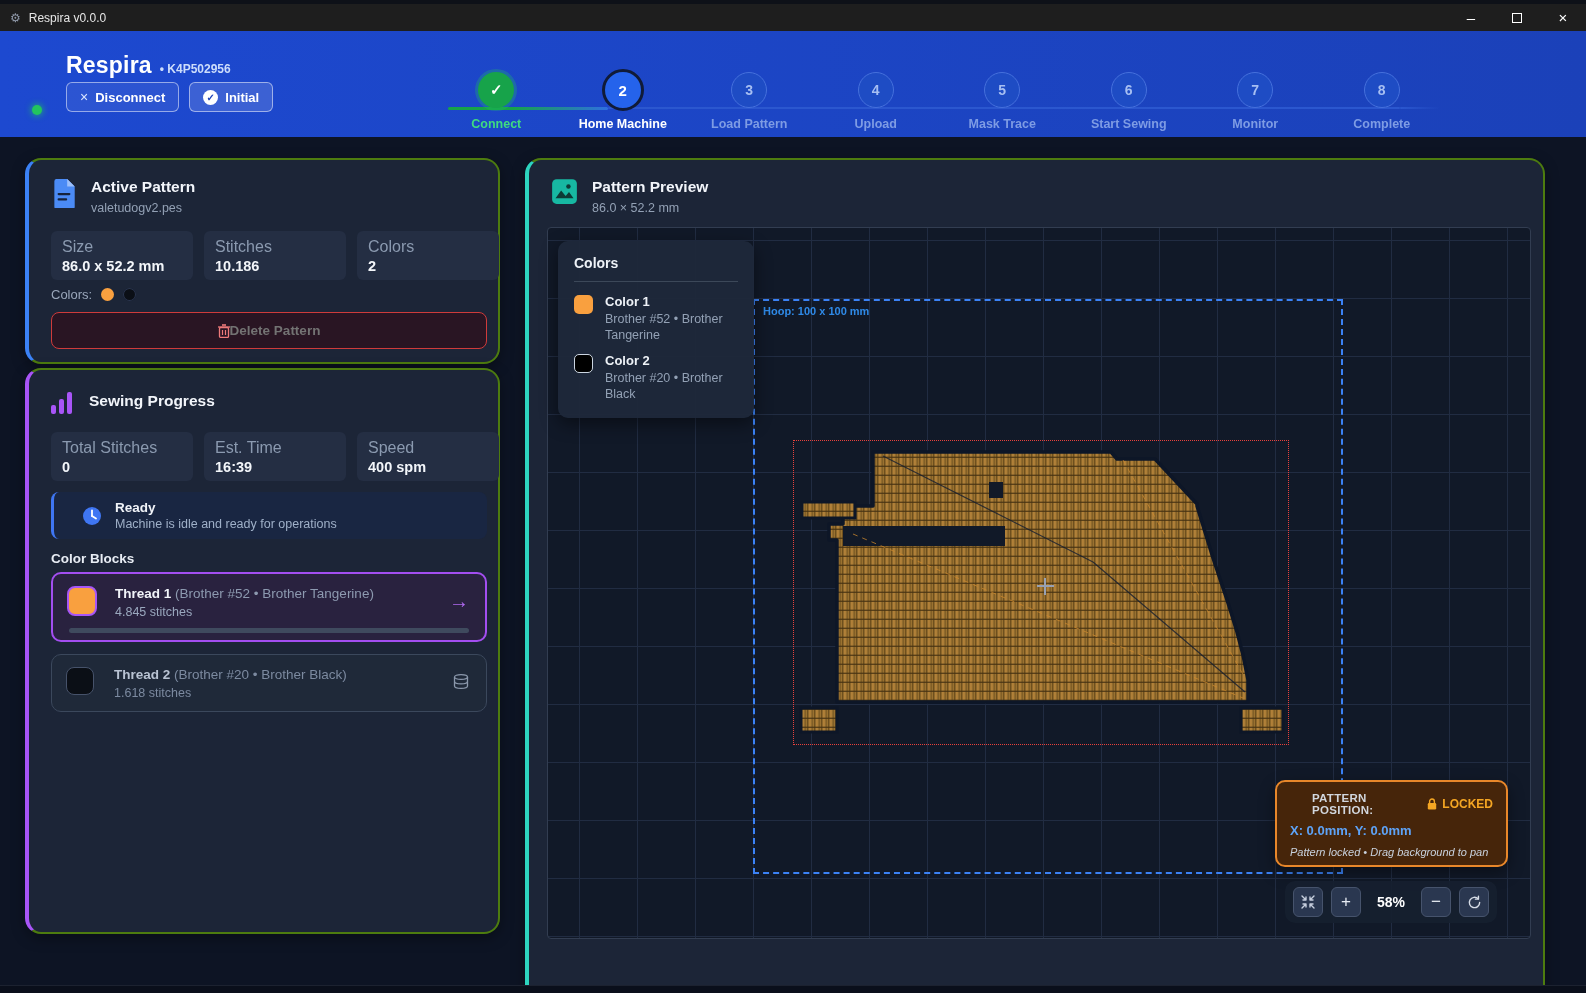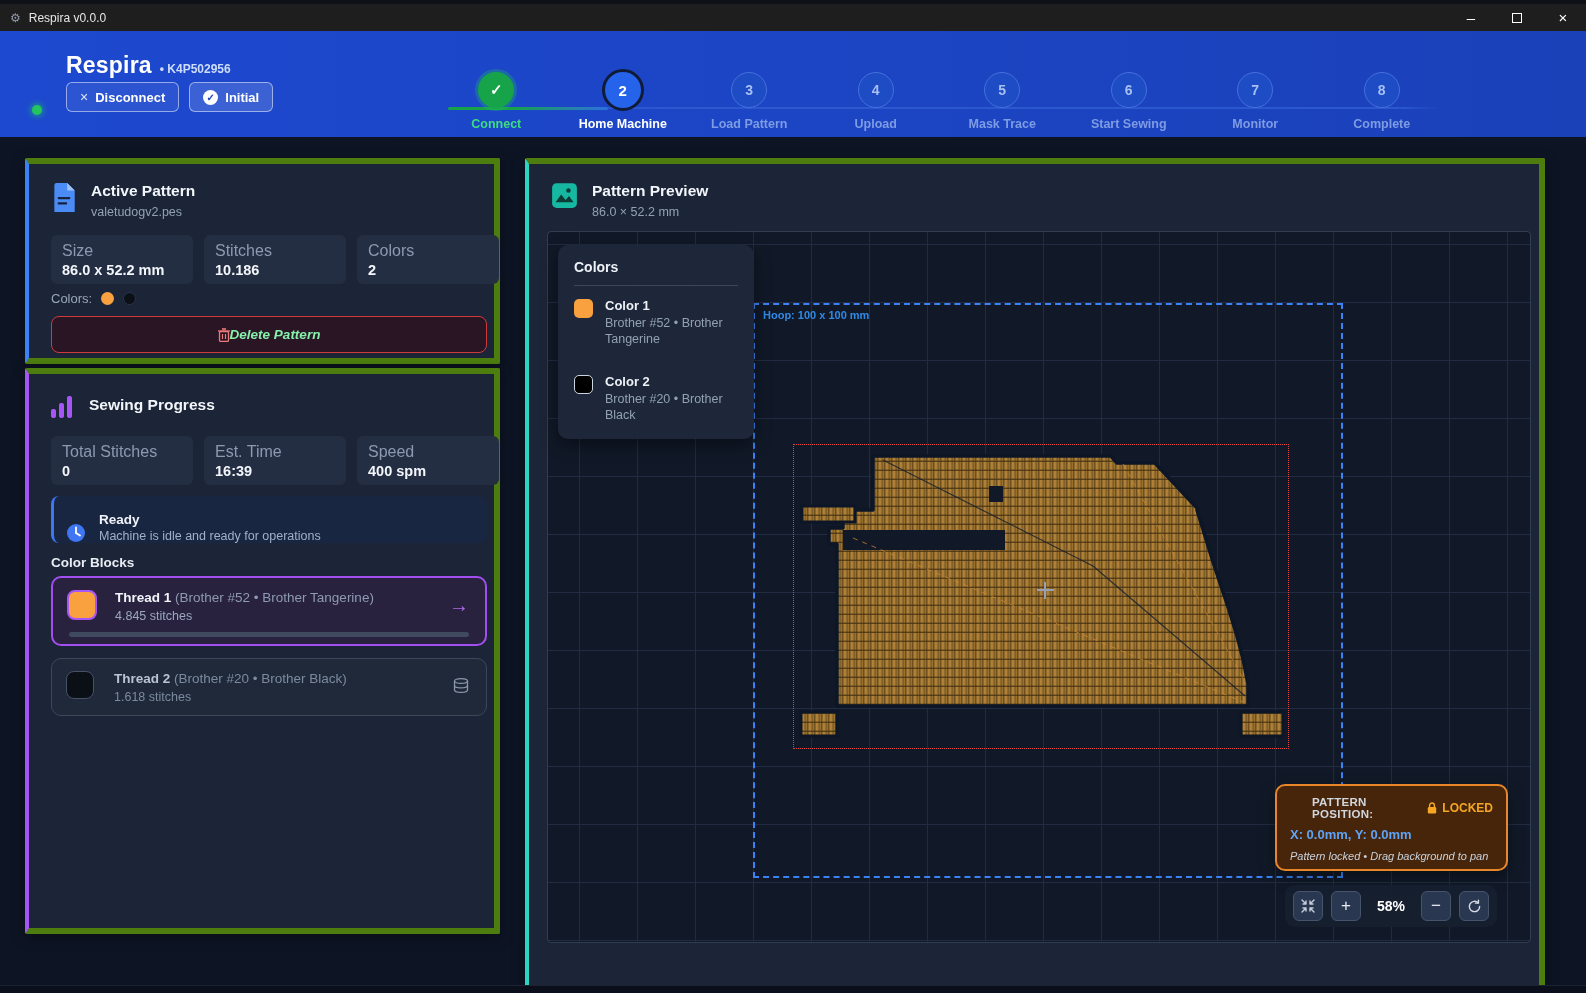--- a/index.html
+++ b/index.html
@@ -46,44 +46,44 @@
   .step.done .step-circle { background:#17a34a; color:#fff; box-shadow:0 0 0 3px rgba(34,197,94,.28); font-size:15px; }
   .step.active .step-circle { width:42px; height:42px; margin-top:10px; background:#2563eb;
     border:3.5px solid #101b38; color:#fff; font-size:15px; }
   .step.pending .step-circle { background:#1e4cc4; border:1.5px solid #4570dc; color:#a7bff2; }
   .step-label { margin-top:9px; font-size:12.5px; font-weight:bold; }
   .step.done .step-label { color:#3fdc80; }
   .step.active .step-label { color:#ffffff; margin-top:6px; }
   .step.pending .step-label { color:#7e9ce4; }
 
   
-  .card { position:absolute; background:#1c2537; border:6px solid #4d7c0f; border-radius:2px;
+  .card { position:absolute; background:#1c2537; border:2px solid #4d7c0f; border-radius:16px;
     box-shadow:0 4px 14px rgba(0,0,0,.35); }
   #card-pattern { left:25px; top:158px; width:475px; height:206px; border-left:4px solid #3b82f6; }
   #card-progress { left:25px; top:368px; width:475px; height:566px; border-left:4px solid #a855f7; }
   #card-preview { left:525px; top:158px; width:1020px; height:859px; border-left:4px solid #2dd4bf; }
 
   .card-head { position:absolute; left:22px; top:18px; display:flex; gap:14px; }
   .card-title { font-size:15.5px; font-weight:bold; color:#f2f5fa; }
   .card-sub { font-size:12.5px; color:#93a1b5; margin-top:5px; }
 
   .stat-row { position:absolute; left:22px; display:flex; gap:11px; }
   .stat-box { width:142px; height:49px; background:#242e43; border-radius:6px; padding:7px 11px; }
   .stat-label { font-size:16px; color:#8b9ab0; }
   .stat-value { font-size:14.5px; font-weight:bold; color:#f3f6fa; margin-top:2px; }
   .dot { width:13px; height:13px; border-radius:50%; display:inline-block; vertical-align:-2px; }
   #delete-btn { position:absolute; left:22px; top:152px; width:436px; height:37px;
-    border:1px solid #cf3b3b; background:#291523; border-radius:8px; color:#86efac;
-    font-size:13.5px; font-weight:bold; display:flex; align-items:center; justify-content:center; cursor:pointer;font-style:italic; }
+    border:1px solid #cf3b3b; background:#291523; border-radius:8px; color:#737373;
+    font-size:13.5px; font-weight:bold; display:flex; align-items:center; justify-content:center; cursor:pointer; }
 
   
   #bars-icon { width:24px; height:24px; display:flex; align-items:flex-end; gap:3px; margin-top:2px; }
   #bars-icon span { display:block; width:5px; border-radius:2px; background:#a855f7; }
   #ready-box { position:absolute; left:22px; top:122px; width:436px; height:47px; background:#192642;
-    border-left:3px solid #3f76f3; border-radius:8px; display:flex; align-items:flex-end; gap:13px; padding-left:12px; }
+    border-left:3px solid #3f76f3; border-radius:8px; display:flex; align-items:center; gap:13px; padding-left:28px; }
   #ready-title { font-size:13.5px; font-weight:bold; color:#f0f3f8; }
   #ready-desc { font-size:12.5px; color:#9fb0c8; margin-top:2px; }
   #colorblocks-label { position:absolute; left:22px; top:181px; font-size:13.5px; font-weight:bold; color:#e8edf4; }
   .thread { position:absolute; left:22px; width:436px; border-radius:10px; cursor:pointer;padding-left:11px; }
   #thread-1 { top:202px; height:70px; border:2px solid #a34ef0; background:#29223f; }
   #thread-2 { top:284px; height:58px; border:1px solid #3b485c; background:#1f2939; }
   .swatch { position:absolute; left:14px; top:12px; width:30px; height:30px; border-radius:8px; }
   #thread-2 .swatch { width:28px; height:28px; }
   .thread-name-row { position:absolute; left:62px; top:12px; font-size:13.5px; }
   .thread-name { font-weight:bold; color:#f1f4f9; }
@@ -110,21 +110,21 @@
     border:1.5px dotted #e8413c; }
   #pattern-svg { position:absolute; left:245px; top:212px; }
   .crosshair-h { position:absolute; left:489px; top:357px; width:17px; height:2px; background:#98a1b3; }
   .crosshair-v { position:absolute; left:496px; top:350px; width:2px; height:17px; background:#98a1b3; }
 
   
   #legend { position:absolute; left:10px; top:13px; width:196px; background:rgba(30,40,58,.97);
     border-radius:10px; box-shadow:0 6px 18px rgba(0,0,0,.45); padding:14px 16px 13px; }
   #legend-title { font-size:14px; font-weight:bold; color:#eef2f7; }
   #legend hr { border:none; border-top:1px solid #3c4859; margin:10px 0 12px; }
-  .legend-entry { display:flex; gap:12px; margin-bottom:27px; }
+  .legend-entry { display:flex; gap:12px; margin-bottom:10px; }
   .legend-swatch { width:19px; height:19px; border-radius:5px; flex:0 0 auto; margin-top:1px; }
   .legend-name { font-size:13px; font-weight:bold; color:#eef2f7; }
   .legend-detail { font-size:12.5px; color:#93a1b5; margin-top:3px; line-height:1.25; width:146px; }
 
   
   #pos-overlay { position:absolute; left:727px; top:552px; width:233px; height:87px;
     background:#46250a; border:2px solid #e8872a; border-radius:10px; padding:10px 13px;
     box-shadow:0 6px 16px rgba(0,0,0,.4); }
   #pos-row1 { display:flex; align-items:center; justify-content:space-between;padding-left:22px; }
   #pos-label { font-size:11.5px; font-weight:bold; color:#d2d7de; letter-spacing:.3px; }

